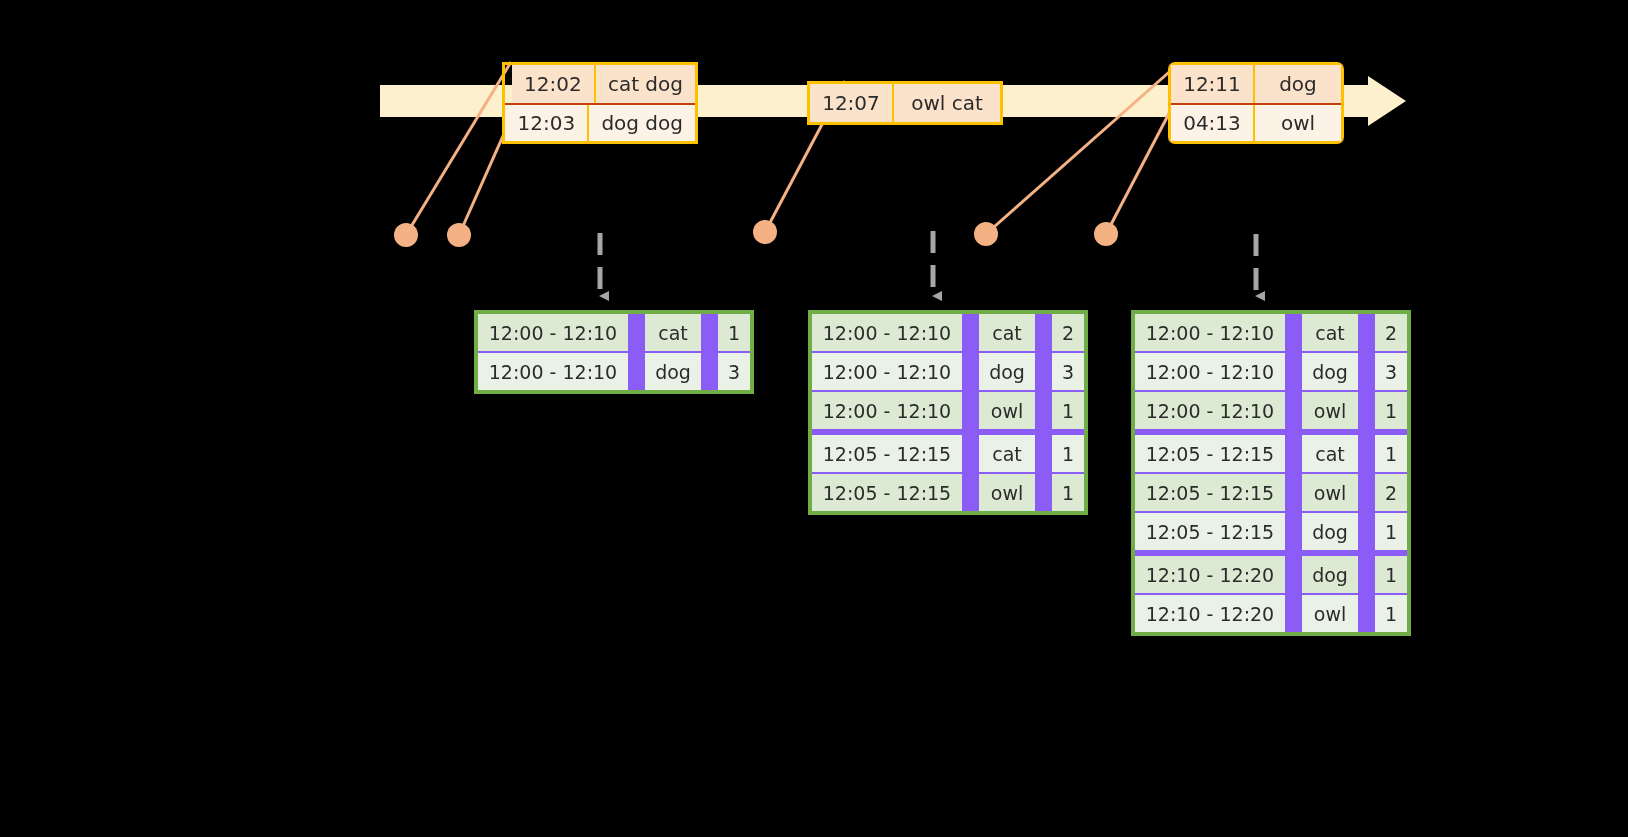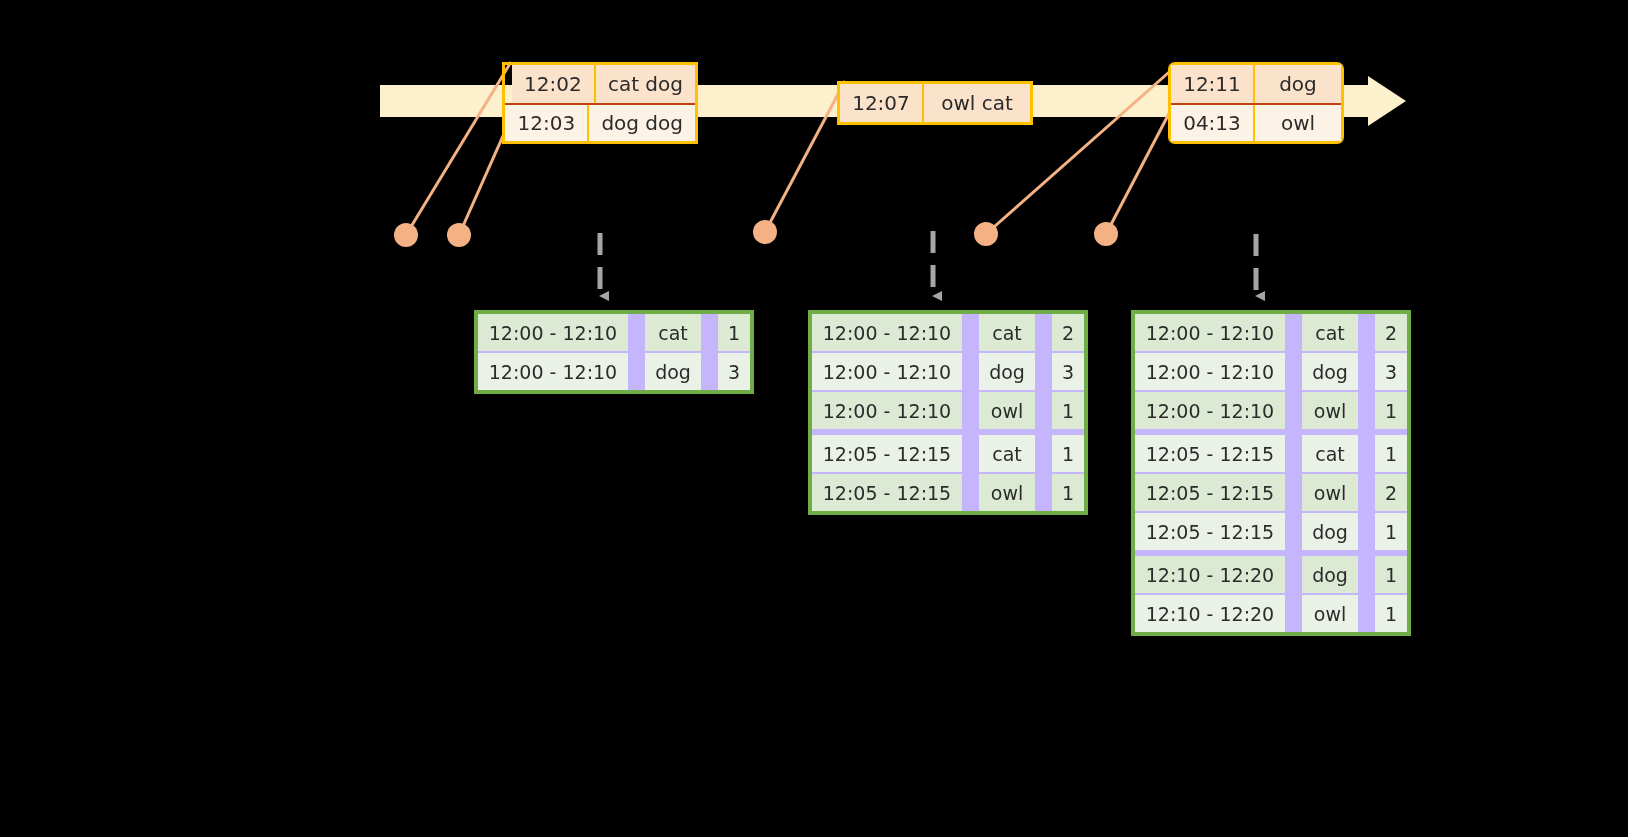--- a/index.html
+++ b/index.html
@@ -68,38 +68,38 @@
     display: flex;
     align-items: center;
     justify-content: center;
     font-size: 20px;
     color: #2b2b2b;
     box-sizing: border-box;
     padding: 0 12px;
   }
 
   #event-box-1 { left: 502px; top: 62px;  width: 196px; align-items: flex-end; }
-  #event-box-2 { left: 837px; top: 81px;  width: 196px; }
+  #event-box-2 { left: 807px; top: 81px;  width: 196px; }
   #event-box-3 { left: 1168px; top: 62px; width: 176px; border-radius: 7px; }
 
   
   #connectors {
     position: absolute;
     left: 0; top: 0;
     width: 1628px; height: 837px;
     pointer-events: none;
     z-index: 3;
   }
 
   
   .result-table {
     position: absolute;
     border: 4px solid #70ad47;
     box-sizing: border-box;
-    background: #c4b5fd;
+    background: #8b5cf6;
     display: flex;
     flex-direction: column;
     z-index: 4;
   }
   .tbl-row {
     display: flex;
     height: 37px;
     box-sizing: border-box;
   }
   .tbl-row + .tbl-row { margin-top: 2px; }

